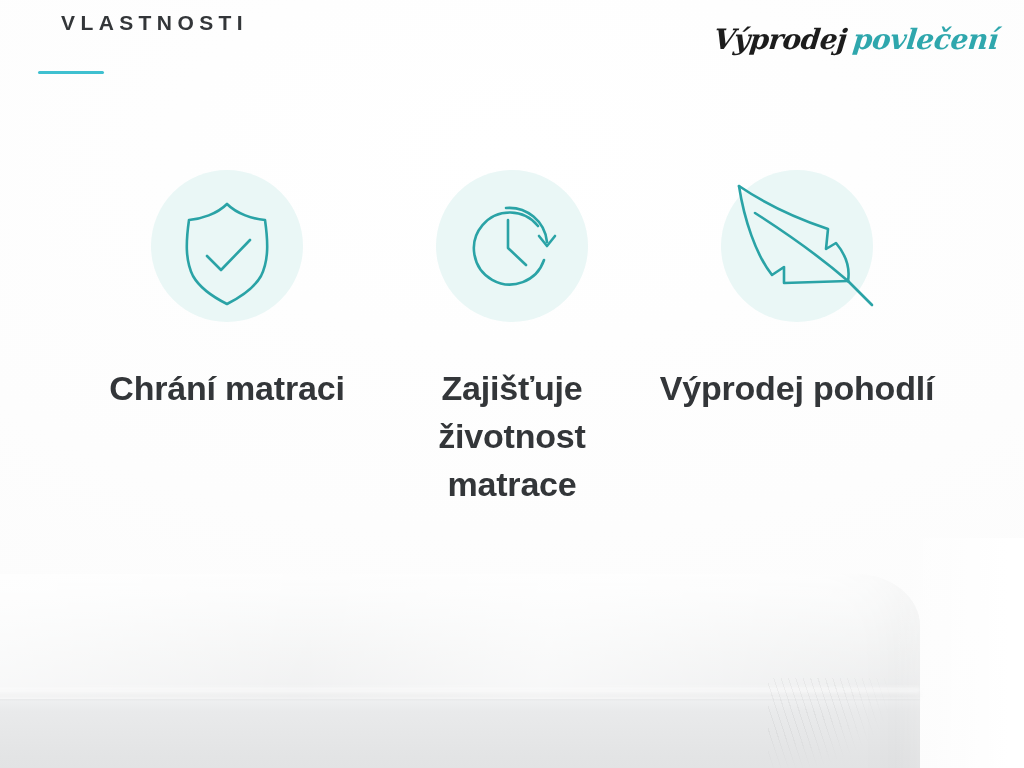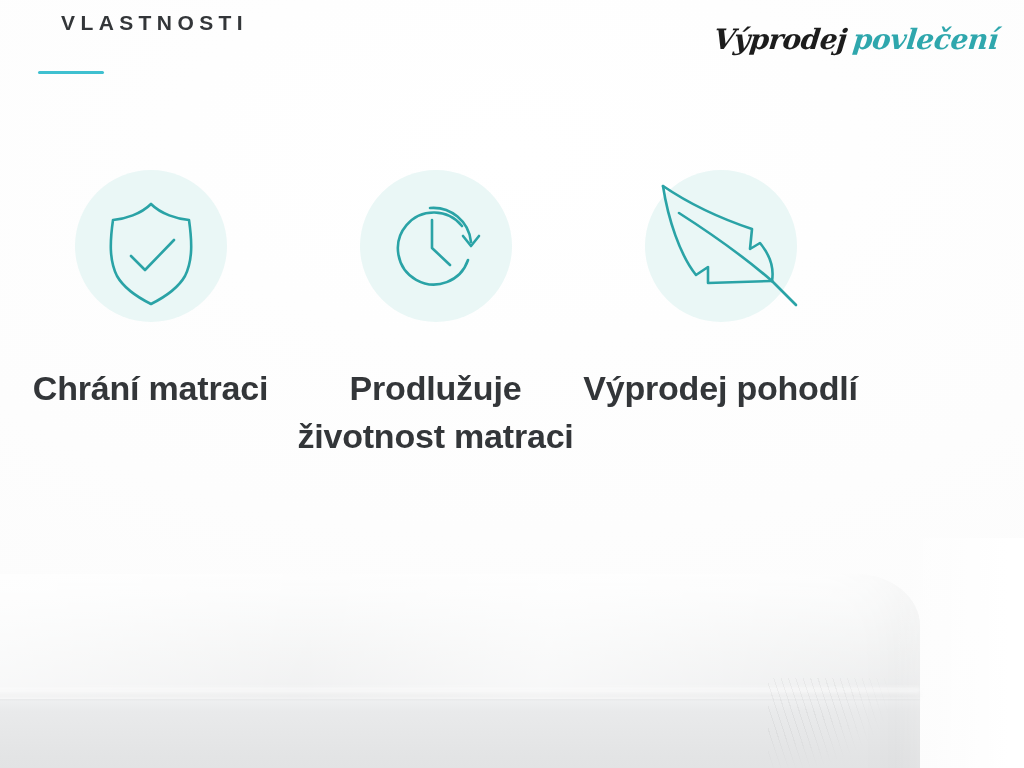--- a/index.html
+++ b/index.html
@@ -71,25 +71,25 @@
     color: #2fa7ad;
     letter-spacing: -0.4px;
     transform: skewX(-6deg);
     display: inline-block;
     margin-left: 6px;
   }
 
   
   .features {
     position: absolute;
-    left: 8px;
+    left: 0;
     right: 0;
     top: 170px;
     display: flex;
-    justify-content: flex-start;
+    justify-content: center;
     align-items: flex-start;
   }
   .feature {
     width: 285px;
     display: flex;
     flex-direction: column;
     align-items: center;
     position: relative;
   }
   .icon-wrap {
@@ -240,21 +240,21 @@
 
           <path d="M92 74 A 36 36 0 1 1 86 40" fill="none" stroke="#2aa3a6" stroke-width="2.6" stroke-linecap="round"></path>
 
           <path d="M54 22 A 38 38 0 0 1 95 56" fill="none" stroke="#2aa3a6" stroke-width="2.6" stroke-linecap="round"></path>
 
           <path d="M87 50 L 95 60 L 103 50" fill="none" stroke="#2aa3a6" stroke-width="2.6" stroke-linecap="round" stroke-linejoin="round"></path>
 
           <path d="M56 34 L 56 62 L 74 79" fill="none" stroke="#2aa3a6" stroke-width="2.6" stroke-linecap="round" stroke-linejoin="round"></path>
         </svg>
       </div>
-      <div class="feature-label">Prodlužuje životnost matraci</div>
+      <div class="feature-label">Zajišťuje životnost matrace</div>
     </div>
 
     <div class="feature">
       <div class="icon-wrap">
         <div class="icon-disc"></div>
         <svg width="150" height="150" viewBox="0 0 150 150">
           <g fill="none" stroke="#2aa3a6" stroke-width="2.6" stroke-linecap="round" stroke-linejoin="round">
 
             <path d="M17 15 C 42 32, 76 48, 106 58 L 104 78 L 114 72
                      C 124 84, 128 98, 126 110"></path>

